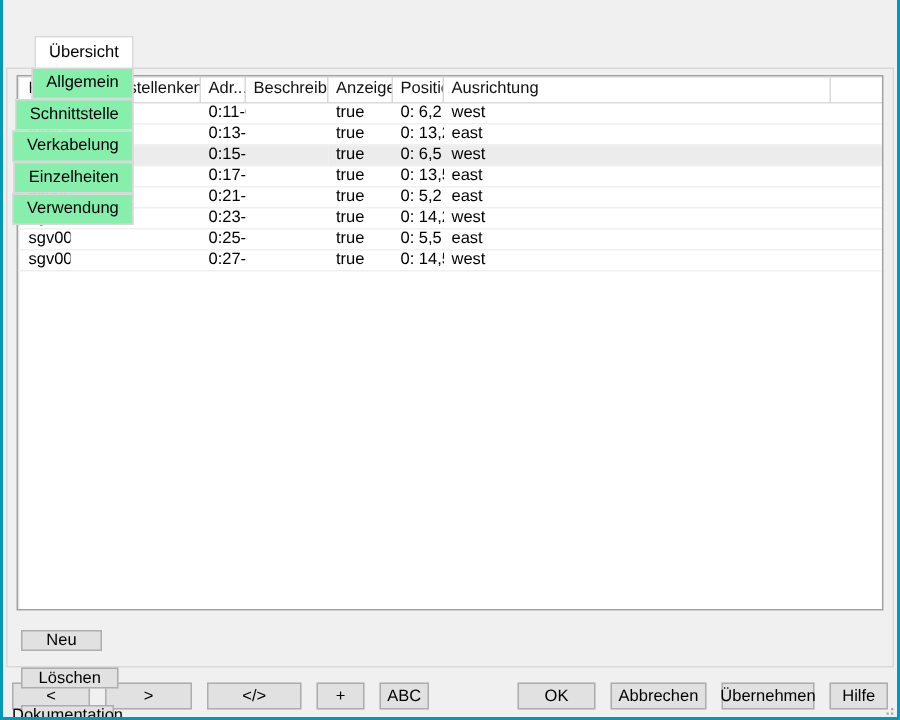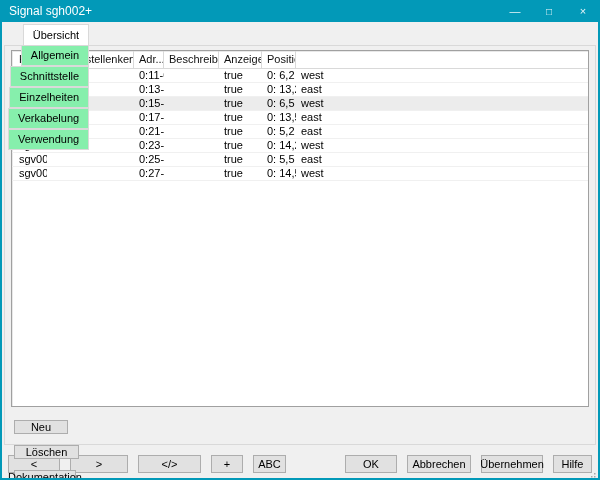--- a/index.html
+++ b/index.html
@@ -47,53 +47,42 @@
   .w-neu{width:54px} .w-loeschen{width:65px} .w-doku{width:62px} .w-test{width:55px}
   .w-prev{width:52px} .w-next{width:58px} .w-code{width:63px} .w-plus{width:32px} .w-abc{width:33px}
   .w-ok{width:52px} .w-cancel{width:64px} .w-apply{width:62px} .w-help{width:39px}
   .grip { position:absolute; right:2px; bottom:2px; width:9px; height:9px; }
 </style>
 </head>
 <body>
 
 <div class="window">
 
-  <div class="titlebar">
-    <div class="titlebar-title">Signal sgh002+</div>
-    <div class="win-btn">
-      <span>—</span>
-    </div>
-    <div class="win-btn max">
-      <span>□</span>
-    </div>
-    <div class="win-btn">
-      <span>×</span>
-    </div>
-  </div>
 
   <div class="tabbar">
     <div class="tab active">Übersicht</div>
     <div class="tab">Allgemein</div>
     <div class="tab">Schnittstelle</div>
+    <div class="tab">Verkabelung</div>
     <div class="tab">Einzelheiten</div>
-    <div class="tab">Verkabelung</div>
     <div class="tab">Verwendung</div>
   </div>
 
   <div class="tabpage">
 
     <div class="table">
 
       <div class="grid thead">
         <div class="hcell first">Kenn...</div>
         <div class="hcell">Schnittstellenkennung</div>
         <div class="hcell">Adr...</div>
         <div class="hcell">Beschreibung</div>
         <div class="hcell">Anzeigen</div>
         <div class="hcell">Position</div>
+        <div class="hcell">Ausrichtung</div>
         <div class="hcell hfiller"></div>
       </div>
 
       <div class="grid trow">
         <div class="cell first">sgh001+</div>
         <div class="cell"></div>
         <div class="cell">0:11-0</div>
         <div class="cell"></div>
         <div class="cell">true</div>
         <div class="cell">0: 6,2</div>

